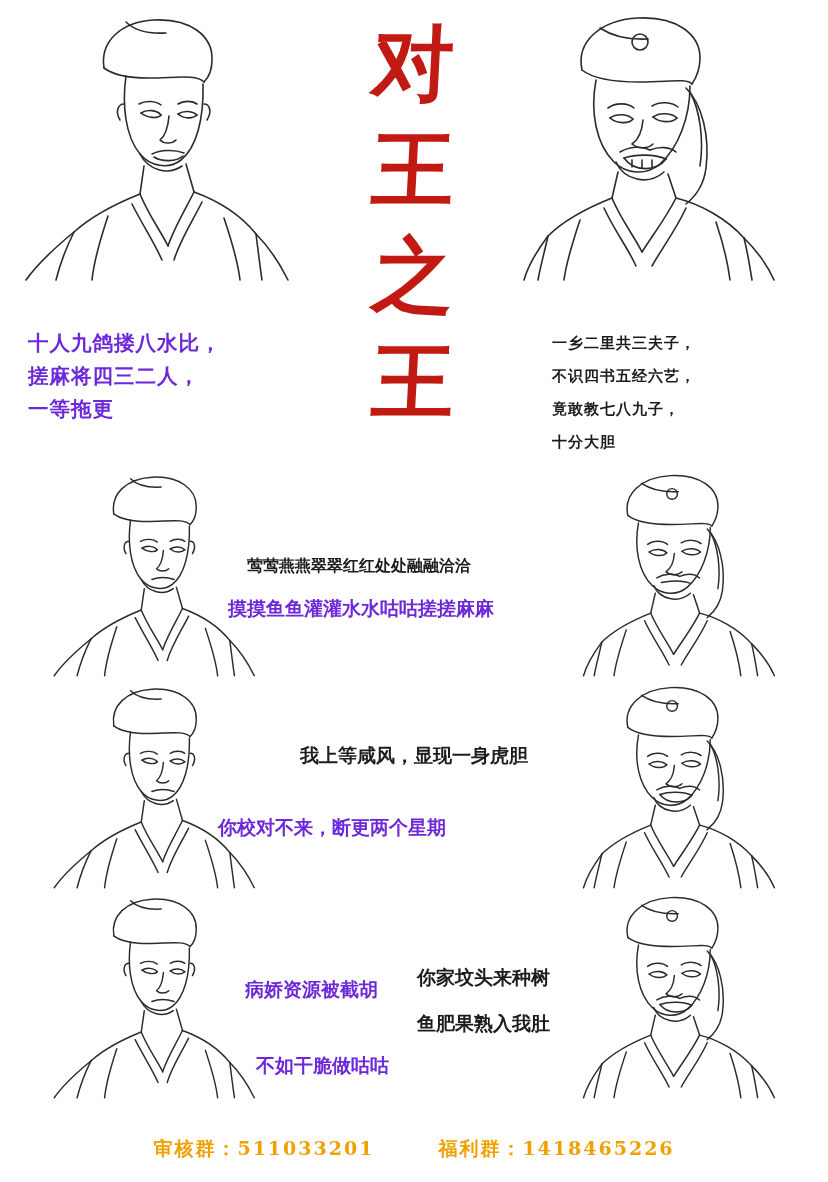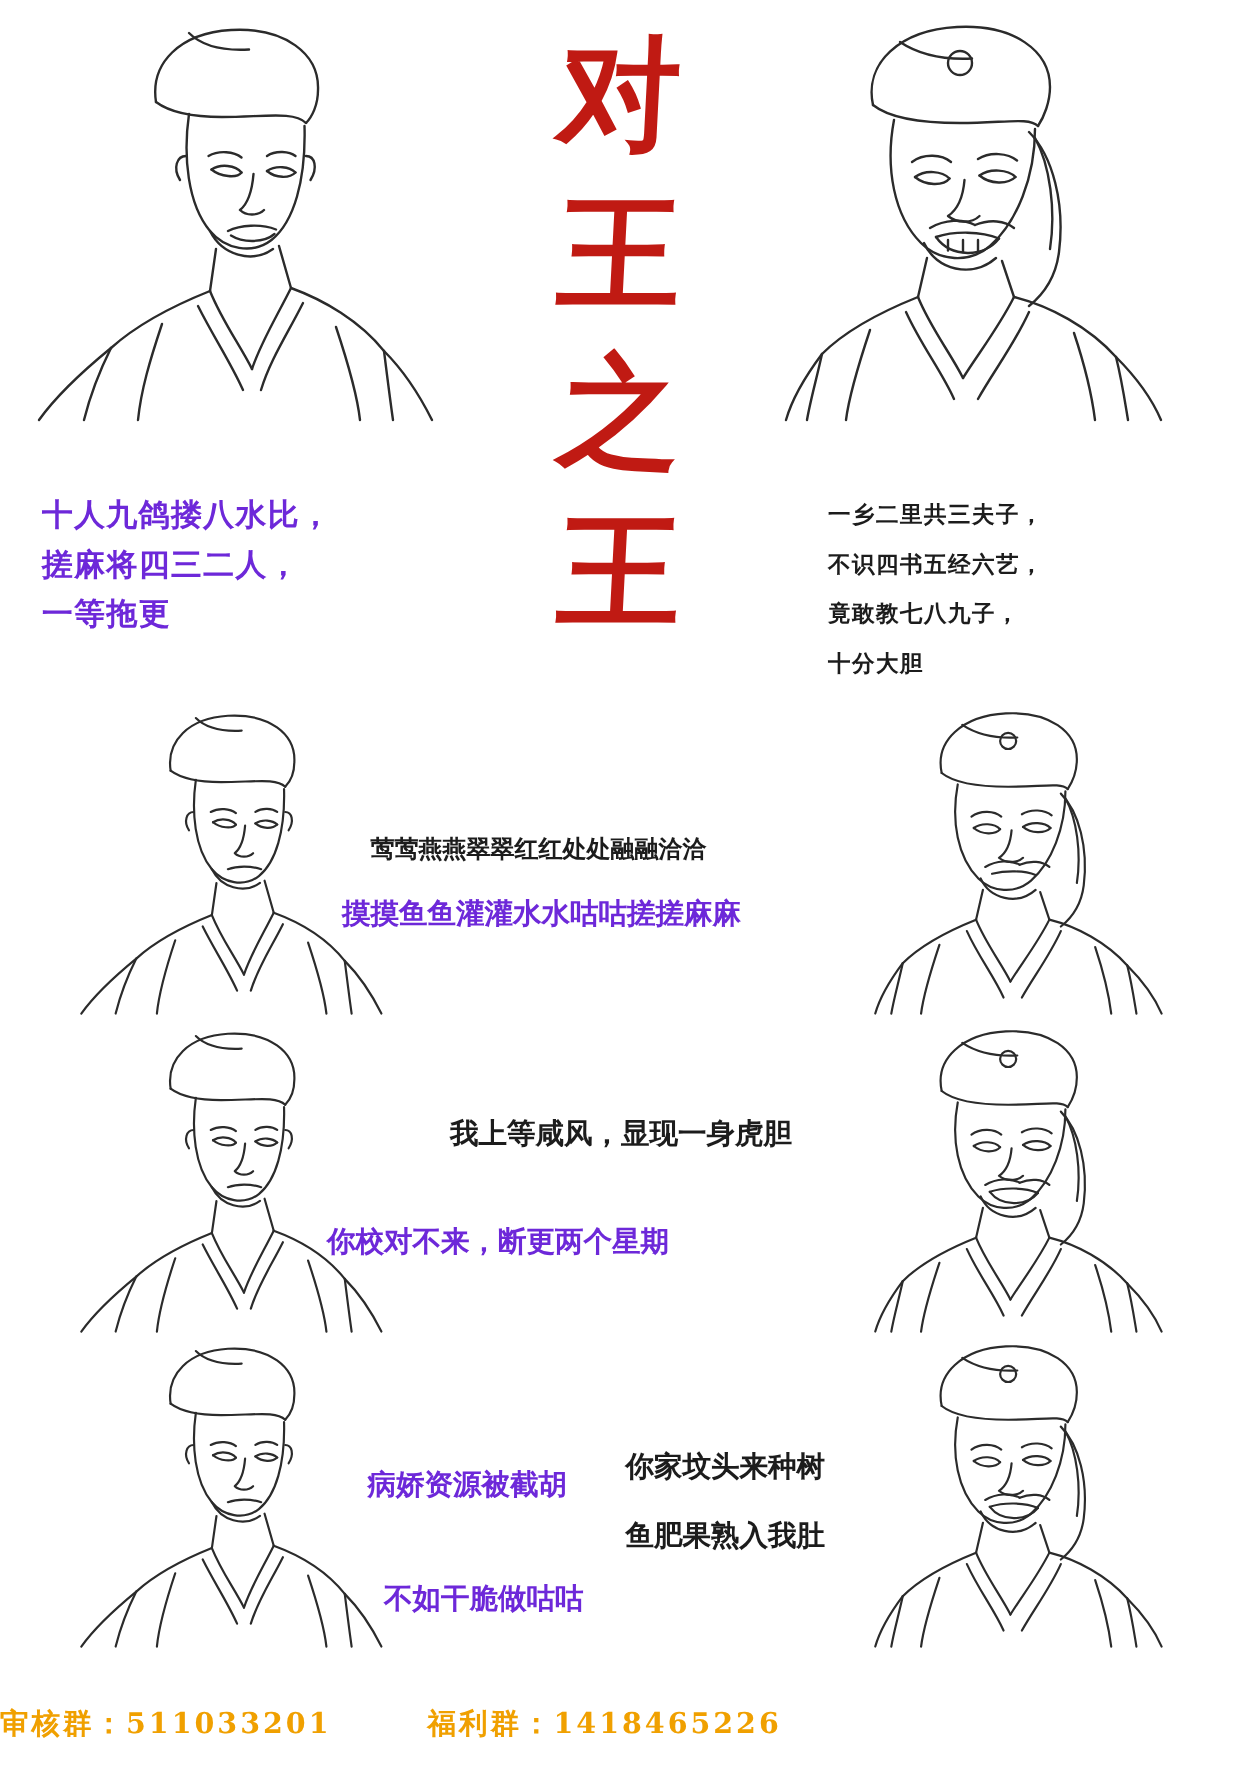--- a/index.html
+++ b/index.html
@@ -114,21 +114,21 @@
     font-size: 19px;
   }
 
   
   #footer {
     position: absolute;
     left: 0;
     top: 1136px;
     width: 828px;
     display: flex;
-    justify-content: flex-start;
+    justify-content: center;
     gap: 64px;
     color: #f0a000;
     font-family: "DejaVu Serif", serif;
     font-weight: bold;
     font-size: 19px;
     letter-spacing: 2px;
   }
   #footer .grp { white-space: nowrap; }
 
   

